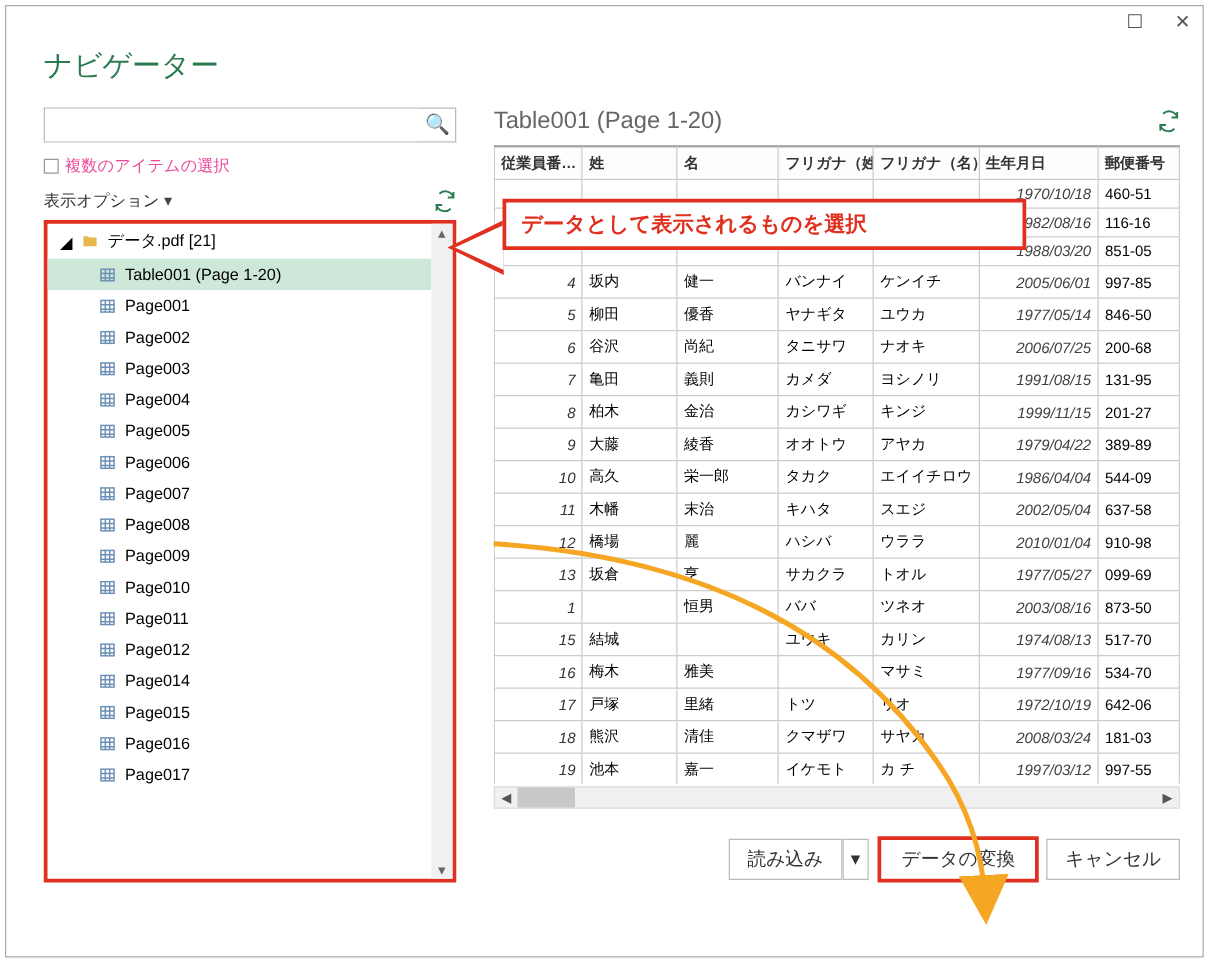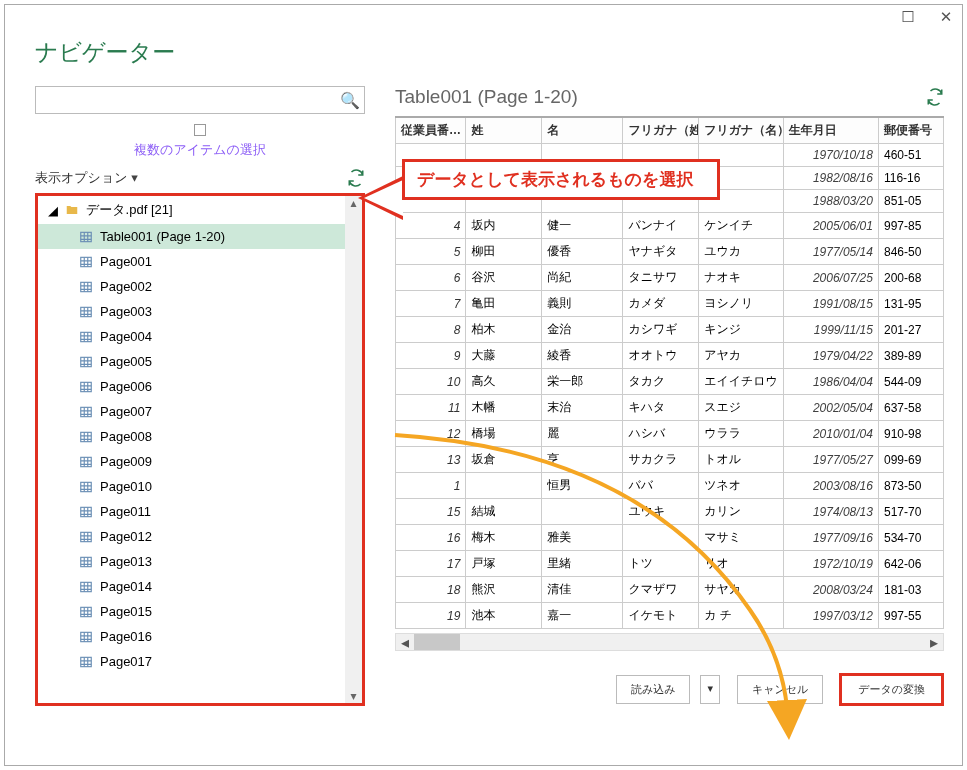--- a/index.html
+++ b/index.html
@@ -12,21 +12,21 @@
 
 .heading { font-size: 23px; color: #2A7B4F; font-weight: 400; margin-top: 22px; margin-bottom: 18px; }
 
 .columns { display: flex; gap: 30px; height: 620px; }
 
 .leftcol { width: 330px; display: flex; flex-direction: column; }
 .searchbox { display: flex; border: 1px solid #bbb; height: 28px; margin-bottom: 10px; }
 .searchbox input { border: 0; flex: 1; padding: 0 6px; font-size: 13px; }
 .searchbox .sicon { width: 28px; text-align: center; font-size: 16px; color: #888; line-height: 28px; }
 
-.checkline { display: flex; align-items: center; gap: 5px; font-size: 13px; color: #8b5cf6; margin-bottom: 10px; flex-direction: column; }
+.checkline { display: flex; align-items: center; gap: 5px; font-size: 13px; color: #ec4899; margin-bottom: 10px; }
 .checkline .chk { width: 12px; height: 12px; border: 1px solid #999; display: inline-block; }
 
 .optline { display: flex; align-items: center; justify-content: space-between; font-size: 13px; color: #333; margin-bottom: 6px; }
 .optline .dd::after { content: " ▾"; color: #444; }
 .refresh { width: 18px; height: 18px; color: #2A7B4F; }
 .refresh svg { width: 100%; height: 100%; }
 
 .treebox { border: 3px solid #E03020; flex: 1; display: flex; position: relative; background: #fff; }
 .treebox .tree { flex: 1; overflow: hidden; font-size: 13px; }
 .scroll { width: 17px; background: #f0f0f0; position: relative; }
@@ -59,27 +59,27 @@
 th:nth-child(5), td:nth-child(5) { width: 78px; }
 th:nth-child(6), td:nth-child(6) { width: 88px; }
 th:nth-child(7), td:nth-child(7) { width: 60px; }
 
 .hscroll { height: 18px; background: #f0f0f0; display: flex; align-items: center; margin-top: 2px; border: 1px solid #ddd; }
 .hscroll .harr { width: 18px; text-align: center; color: #555; }
 .hscroll .htrack { flex: 1; position: relative; height: 100%; }
 .hscroll .hthumb { position: absolute; left: 0; top: 0; bottom: 0; width: 9%; background: #c8c8c8; }
 
 .buttons { display: flex; justify-content: flex-end; gap: 6px; margin-top: 22px; align-items: center; }
-.btn { border: 1px solid #bbb; padding: 6px 14px; font-size: 11px; background: #fff; color: #333; margin-left: 10px; }
+.btn { border: 1px solid #bbb; padding: 6px 14px; font-size: 15px; background: #fff; color: #333; }
 .btn.sm { padding: 6px 6px; }
 .btn.hi { border: 3px solid #E03020; padding: 6px 16px; font-weight: 400; }
 .buttons-wrap { display: flex; border: 1px solid transparent; }
 
 
-.callout { position: absolute; left: 402px; top: 159px; width: 318px; background: #fff; border: 3px solid #E03020; padding: 6px 12px; font-size: 17px; color: #E03020; font-weight: 700; z-index: 5; }
+.callout { position: absolute; left: 402px; top: 159px; width: 419px; background: #fff; border: 3px solid #E03020; padding: 6px 12px; font-size: 17px; color: #E03020; font-weight: 700; z-index: 5; }
 .callout-tail { position: absolute; left: 358px; top: 176px; width: 0; height: 0; border-top: 22px solid transparent; border-bottom: 22px solid transparent; border-right: 45px solid #E03020; z-index: 4; }
 .callout-tail::after { content: ""; position: absolute; left: 6px; top: -18px; border-top: 18px solid transparent; border-bottom: 18px solid transparent; border-right: 39px solid #fff; }
 
 
 .curve { position: absolute; left: 390px; top: 430px; width: 430px; height: 310px; z-index: 3; pointer-events: none; }
 </style>
 </head>
 <body>
 
 <div class="window">
@@ -228,29 +228,20 @@
               <span>Page011</span>
             </div>
             <div class="tree-row level2">
               <span class="icon">
                 <svg viewBox="0 0 24 24" fill="none" stroke="#6B8FB5" stroke-width="2">
                   <rect x="3" y="4" width="18" height="16"></rect>
                   <path d="M3 10h18M3 16h18M9 4v16M15 4v16"></path>
                 </svg>
               </span>
               <span>Page012</span>
-            </div>
-            <div class="tree-row level2">
-              <span class="icon">
-                <svg viewBox="0 0 24 24" fill="none" stroke="#6B8FB5" stroke-width="2">
-                  <rect x="3" y="4" width="18" height="16"></rect>
-                  <path d="M3 10h18M3 16h18M9 4v16M15 4v16"></path>
-                </svg>
-              </span>
-              <span>Page013</span>
             </div>
             <div class="tree-row level2">
               <span class="icon">
                 <svg viewBox="0 0 24 24" fill="none" stroke="#6B8FB5" stroke-width="2">
                   <rect x="3" y="4" width="18" height="16"></rect>
                   <path d="M3 10h18M3 16h18M9 4v16M15 4v16"></path>
                 </svg>
               </span>
               <span>Page014</span>
             </div>
@@ -491,22 +482,22 @@
         <div class="htrack">
             <div class="hthumb"></div>
           </div>
         <div class="harr">▸</div>
       </div>
       <div class="buttons">
         <div class="buttons-wrap">
           <span class="btn">読み込み</span>
           <span class="btn sm">▾</span>
         </div>
+        <span class="btn hi">データの変換</span>
         <span class="btn">キャンセル</span>
-        <span class="btn hi">データの変換</span>
       </div>
     </div>
   </div>
 </div>
 
 <div class="callout-tail"></div>
 <div class="callout">データとして表示されるものを選択</div>
 
 <svg class="curve" viewBox="0 0 430 310">
   <defs>

